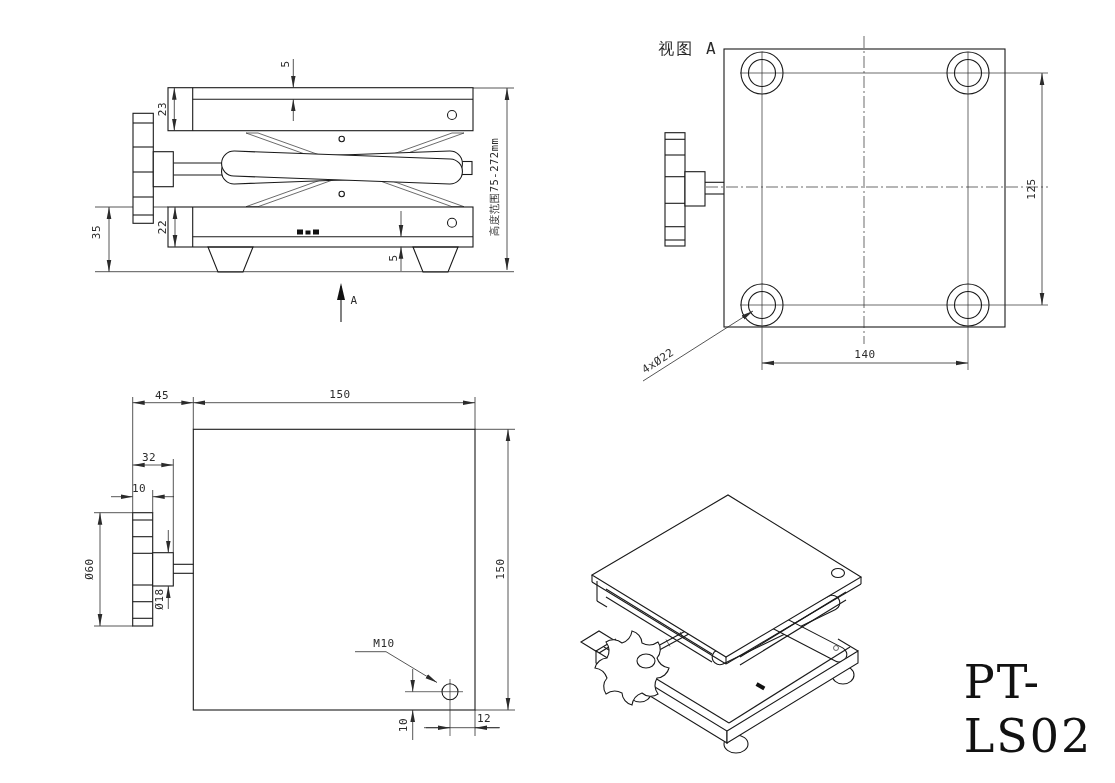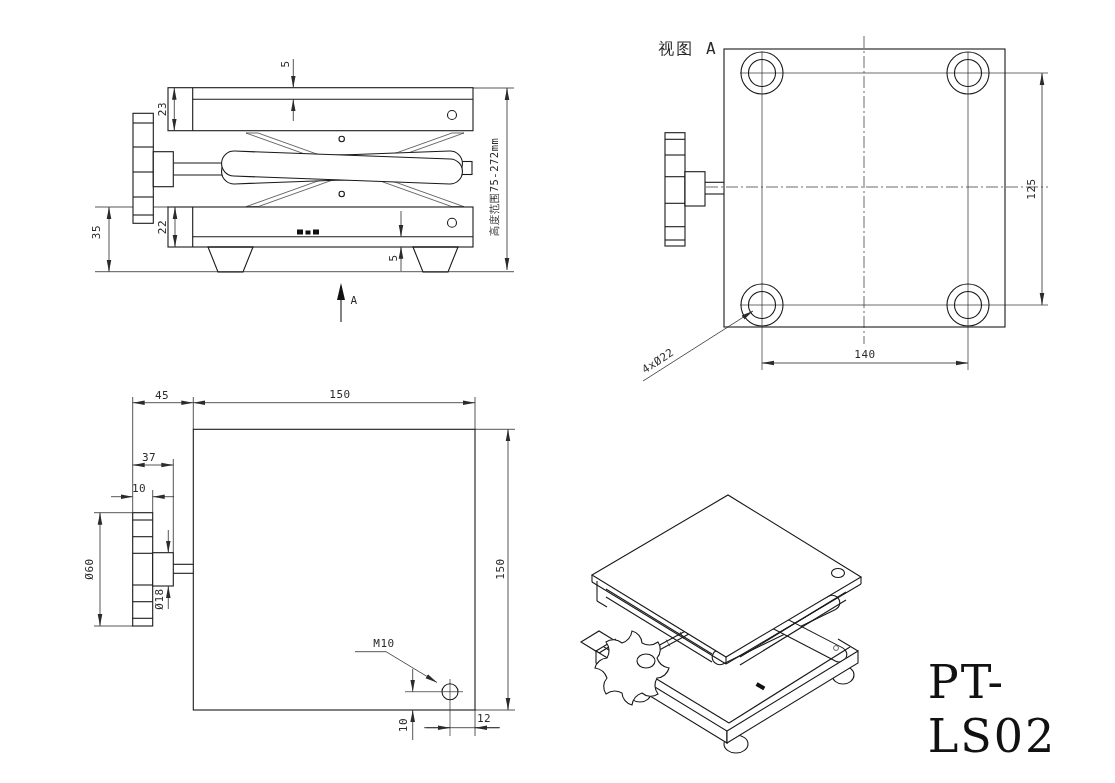--- a/index.html
+++ b/index.html
@@ -6,21 +6,21 @@
   #sheet{position:relative;width:1115px;height:783px;background:#fff;overflow:hidden;
          font-family:"DejaVu Sans Mono","Liberation Mono",monospace;}
   #cad{position:absolute;left:0;top:0;}
   .lbl{position:absolute;white-space:nowrap;color:#2b2b2b;font-size:11px;line-height:1;
        transform:translate(-50%,-50%);letter-spacing:0.5px;}
   .rot{transform:translate(-50%,-50%) rotate(-90deg);}
   .rot33{transform:translate(-50%,-50%) rotate(-33deg);}
   .cjk{font-size:10.5px;letter-spacing:0.5px;}
   .viewlbl{font-size:16px;letter-spacing:2px;text-align:center;}
   .title{position:absolute;font-family:"DejaVu Serif","Liberation Serif",serif;
-         font-size:46px;color:#111;transform:translate(-50%,-50%);letter-spacing:2px;}
+         font-size:46px;color:#111;transform:translate(-50%,-50%);letter-spacing:2px;margin-left:36px;}
   svg .obj{stroke:#1a1a1a;stroke-width:1.1;fill:none;}
   svg .objf{stroke:#1a1a1a;stroke-width:1.1;fill:#fff;}
   svg .thin{stroke:#2b2b2b;stroke-width:0.7;fill:none;}
   svg .dim{stroke:#2b2b2b;stroke-width:0.8;fill:none;}
   svg .cl{stroke:#2b2b2b;stroke-width:0.7;fill:none;stroke-dasharray:12 3 2 3;}
   svg .ink{fill:#111;stroke:none;}
 </style>
 </head>
 <body>
 
@@ -235,21 +235,21 @@
 <div class="lbl rot cjk" style="left:494px;top:187px">高度范围75-272mm</div>
 <div class="lbl" style="left:354px;top:300px">A</div>
 
 <div class="lbl viewlbl cjk" style="left:688px;top:49px">视图 A</div>
 <div class="lbl rot" style="left:1031px;top:189px">125</div>
 <div class="lbl" style="left:865px;top:354px">140</div>
 <div class="lbl rot33" style="left:658px;top:361px">4xØ22</div>
 
 <div class="lbl" style="left:162px;top:395px">45</div>
 <div class="lbl" style="left:340px;top:394px">150</div>
-<div class="lbl" style="left:149px;top:457px">37</div>
+<div class="lbl" style="left:149px;top:457px">32</div>
 <div class="lbl" style="left:139px;top:488px">10</div>
 <div class="lbl rot" style="left:89px;top:569px">Ø60</div>
 <div class="lbl rot" style="left:159px;top:599px">Ø18</div>
 <div class="lbl rot" style="left:500px;top:569px">150</div>
 <div class="lbl" style="left:384px;top:643px">M10</div>
 <div class="lbl rot" style="left:403px;top:725px">10</div>
 <div class="lbl" style="left:484px;top:718px">12</div>
 
 <div class="title" style="left:992px;top:709px">PT-LS02</div>
 

